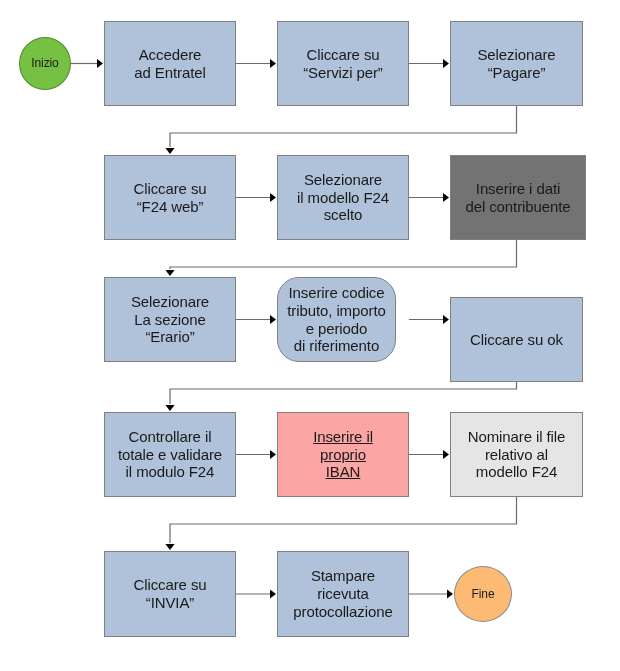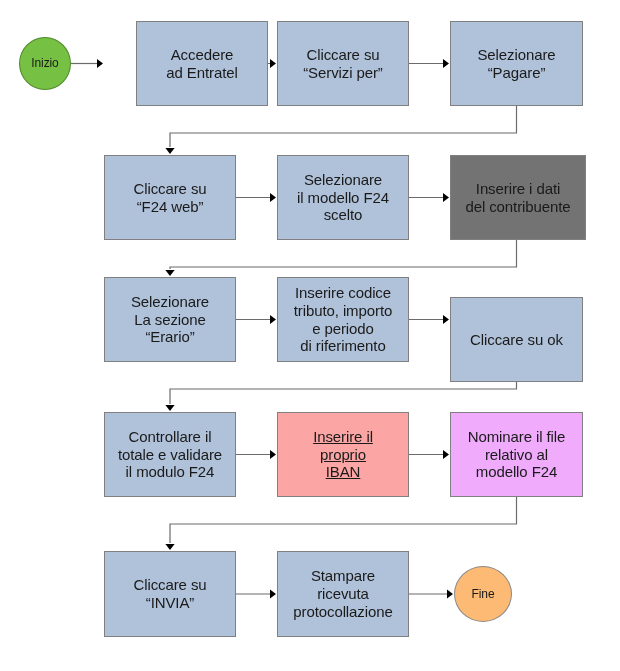--- a/index.html
+++ b/index.html
@@ -113,21 +113,21 @@
       </g>
       <g>
         <line x1="409" y1="594" x2="447" y2="594" stroke="#6b6b6b" stroke-width="1.2"></line>
         <polygon points="453,594 447,589.4 447,598.6" fill="#000"></polygon>
       </g>
     </svg>
   <div id="nodes">
       <div class="node terminator" style="left: 19px; top: 37px; width: 52px; height: 53px; background: rgb(118, 192, 67); border-color: rgb(79, 138, 43);">
         <span class="node-label">Inizio</span>
       </div>
-      <div class="node process" style="left: 104px; top: 21px; width: 132px; height: 85px; background: rgb(176, 194, 218); border-color: rgb(128, 128, 128); margin-left: 32px;">
+      <div class="node process" style="left: 104px; top: 21px; width: 132px; height: 85px; background: rgb(176, 194, 218); border-color: rgb(128, 128, 128);">
         <span class="node-label">Accedere
 ad Entratel</span>
       </div>
       <div class="node process" style="left: 277px; top: 21px; width: 132px; height: 85px; background: rgb(176, 194, 218); border-color: rgb(128, 128, 128);">
         <span class="node-label">Cliccare su
 “Servizi per”</span>
       </div>
       <div class="node process" style="left: 450px; top: 21px; width: 133px; height: 85px; background: rgb(176, 194, 218); border-color: rgb(128, 128, 128);">
         <span class="node-label">Selezionare
 “Pagare”</span>
@@ -143,40 +143,40 @@
       </div>
       <div class="node process" style="left: 450px; top: 155px; width: 136px; height: 85px; background: #737373; border-color: rgb(128, 128, 128);">
         <span class="node-label">Inserire i dati
 del contribuente</span>
       </div>
       <div class="node process" style="left: 104px; top: 277px; width: 132px; height: 85px; background: rgb(176, 194, 218); border-color: rgb(128, 128, 128);">
         <span class="node-label">Selezionare
 La sezione
 “Erario”</span>
       </div>
-      <div class="node process" style="left: 277px; top: 277px; width: 132px; height: 85px; background: rgb(176, 194, 218); border-color: rgb(128, 128, 128);">
+      <div class="node process" style="left: 277px; top: 277px; width: 119px; height: 85px; background: rgb(176, 194, 218); border-color: rgb(128, 128, 128); border-radius: 22px;">
         <span class="node-label">Inserire codice
 tributo, importo
 e periodo
 di riferimento</span>
       </div>
       <div class="node process" style="left: 450px; top: 277px; width: 133px; height: 85px; background: rgb(176, 194, 218); border-color: rgb(128, 128, 128); margin-top: 20px;">
         <span class="node-label">Cliccare su ok</span>
       </div>
       <div class="node process" style="left: 104px; top: 412px; width: 132px; height: 85px; background: rgb(176, 194, 218); border-color: rgb(128, 128, 128);">
         <span class="node-label">Controllare il
 totale e validare
 il modulo F24</span>
       </div>
       <div class="node process" style="left: 277px; top: 412px; width: 132px; height: 85px; background: #fca5a5; border-color: rgb(128, 128, 128); text-decoration: underline;">
         <span class="node-label">Inserire il
 proprio
 IBAN</span>
       </div>
-      <div class="node process" style="left: 450px; top: 412px; width: 133px; height: 85px; background: #f0abfc; border-color: rgb(128, 128, 128);">
+      <div class="node process" style="left: 450px; top: 412px; width: 133px; height: 85px; background: #e5e5e5; border-color: rgb(128, 128, 128);">
         <span class="node-label">Nominare il file
 relativo al
 modello F24</span>
       </div>
       <div class="node process" style="left: 104px; top: 551px; width: 132px; height: 86px; background: rgb(176, 194, 218); border-color: rgb(128, 128, 128);">
         <span class="node-label">Cliccare su
 “INVIA”</span>
       </div>
       <div class="node process" style="left: 277px; top: 551px; width: 132px; height: 86px; background: rgb(176, 194, 218); border-color: rgb(128, 128, 128);">
         <span class="node-label">Stampare

